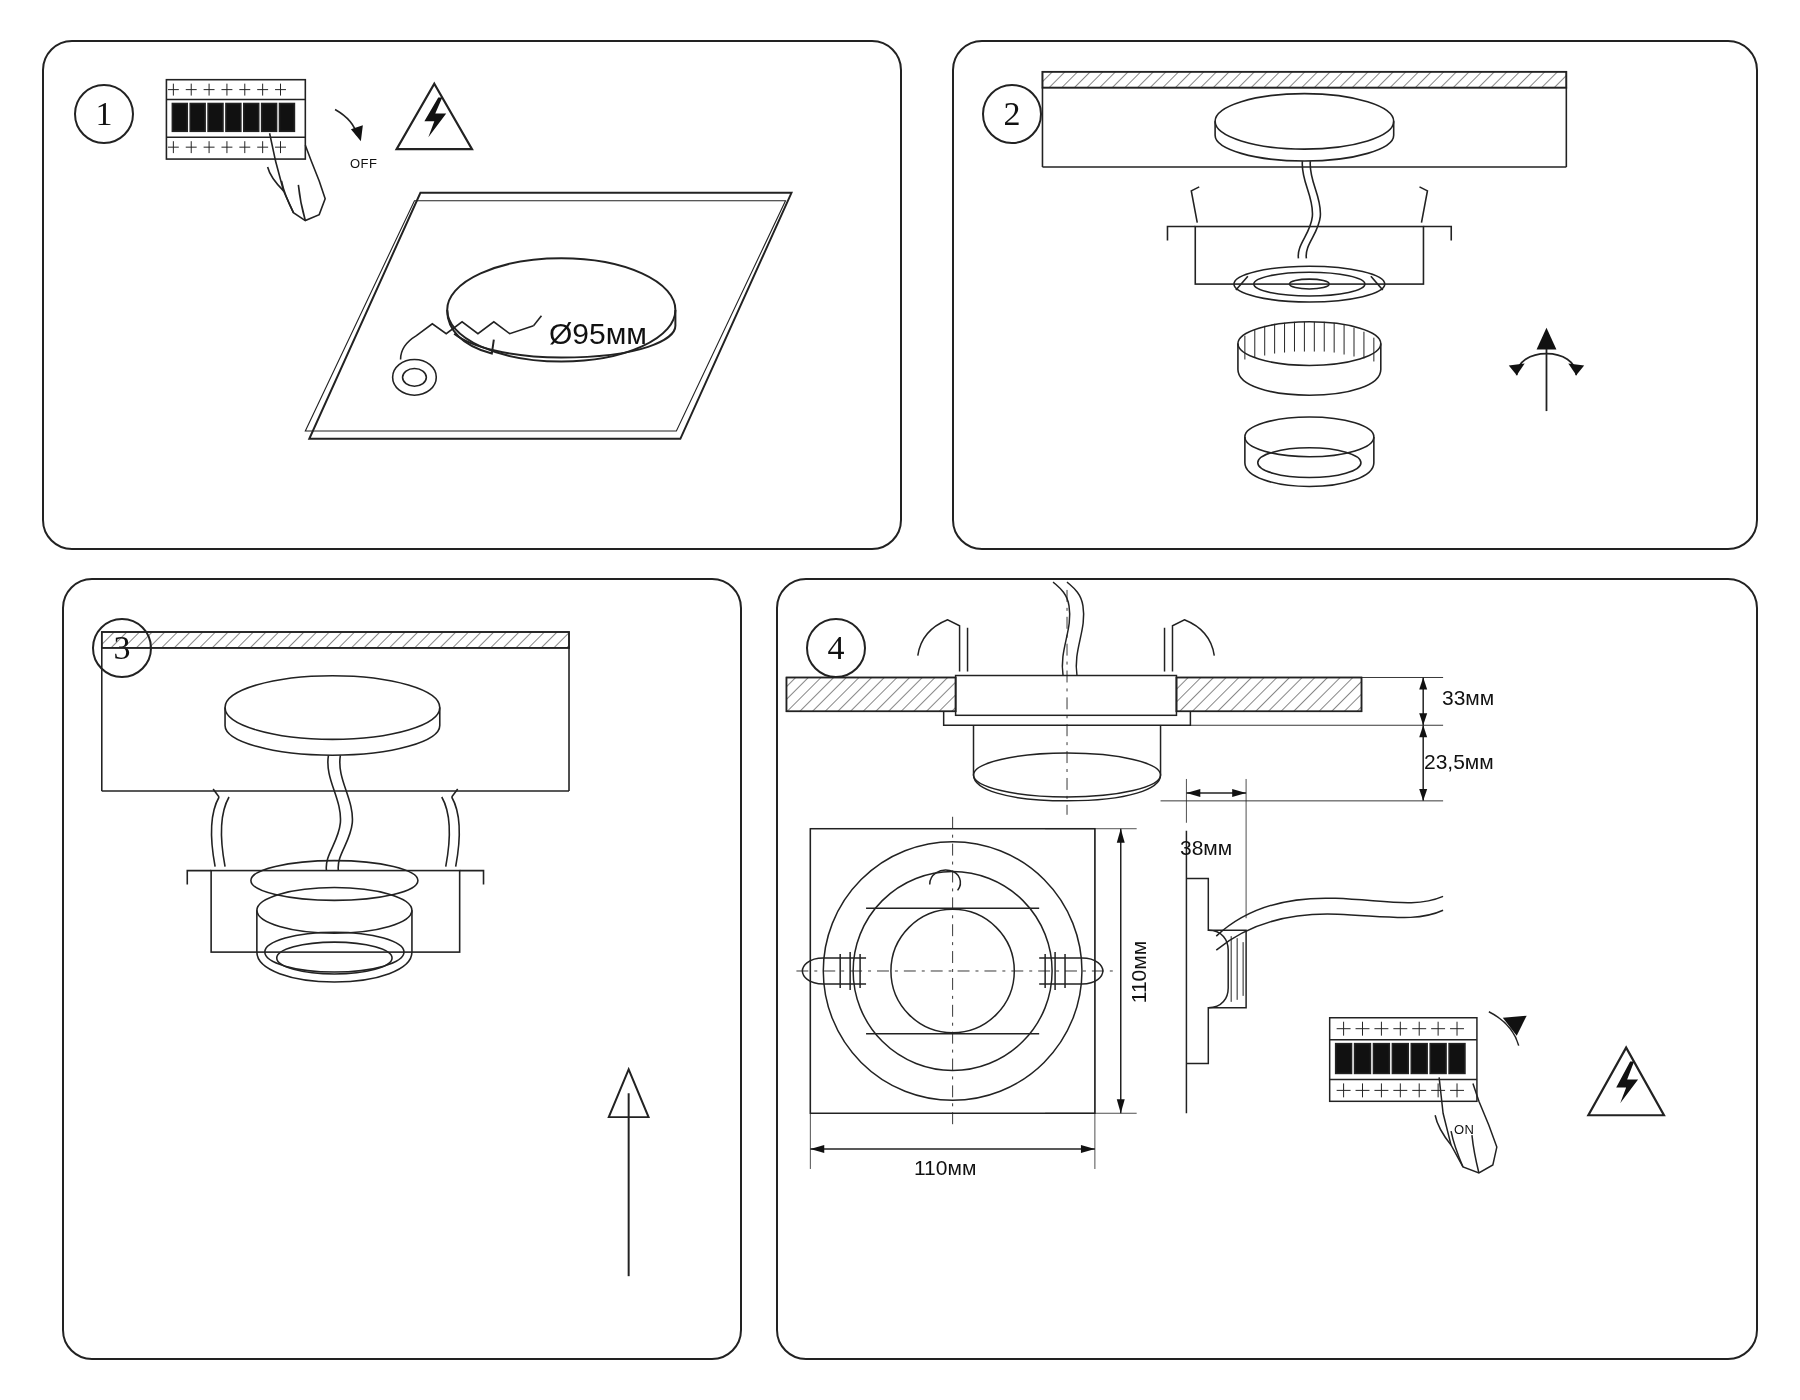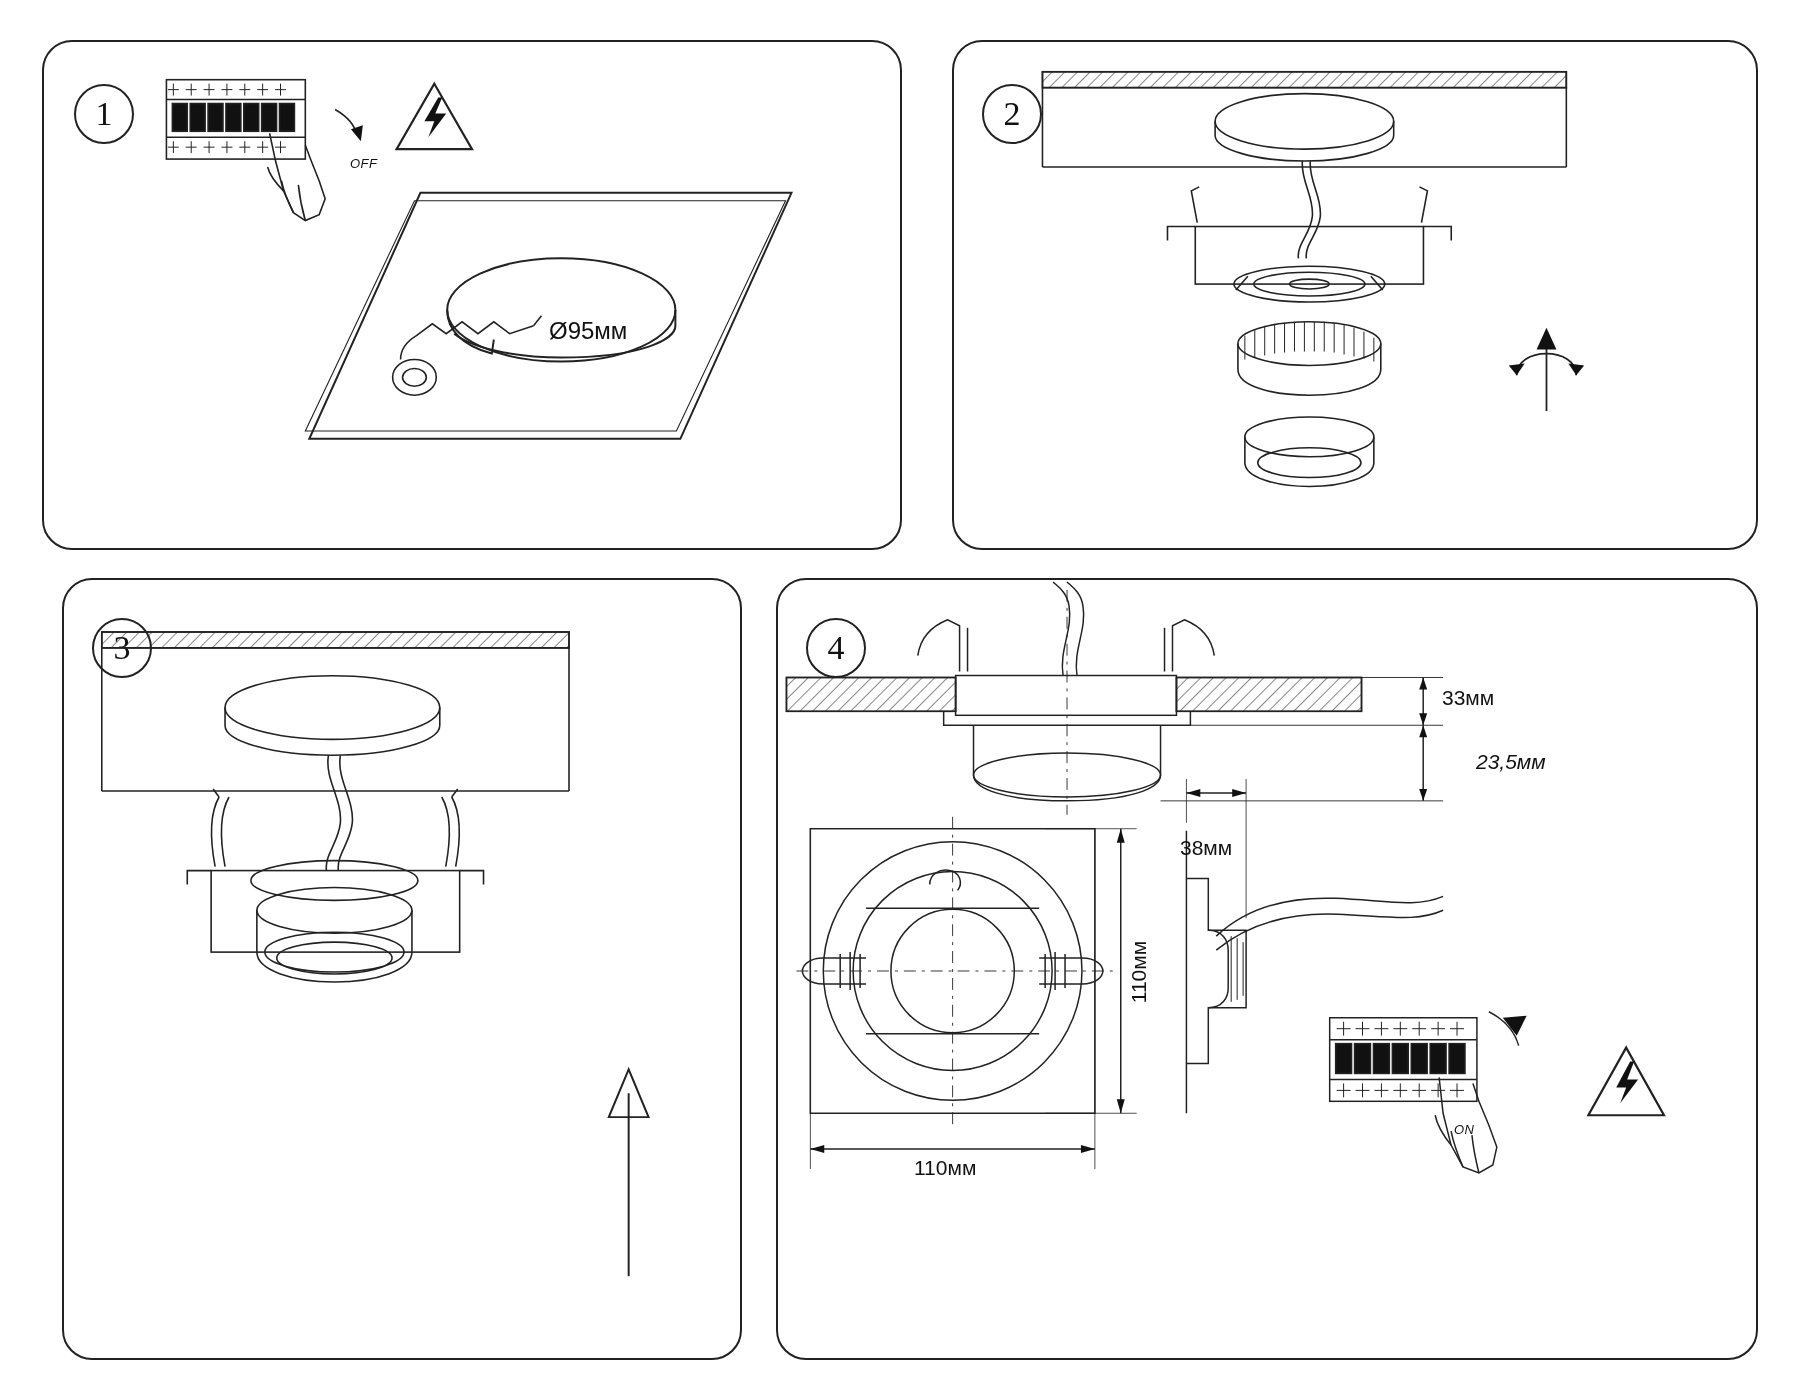--- a/index.html
+++ b/index.html
@@ -54,28 +54,28 @@
     height: 100%;
     pointer-events: none;
   }
   .dim-label {
     position: absolute;
     font-size: 21px;
     color: #111;
     white-space: nowrap;
     font-family: "Liberation Sans", sans-serif;
   }
-  .dim-label.tiny { font-size: 13px; letter-spacing: 0.5px; font-style: italic; }
+  .dim-label.tiny { font-size: 13px; letter-spacing: 0.5px; }
   .dim-label.rot {
     transform: rotate(-90deg);
     transform-origin: center center;
   }
   .big-dim {
     position: absolute;
-    font-size: 24px;
+    font-size: 30px;
     color: #111;
     text-align: right;
   }
 </style>
 </head>
 <body>
 
 <div class="sheet">
 
   <div class="panel" id="panel-1">
@@ -462,20 +462,20 @@
         </g>
 
         <g>
           <path d="M852 470 L890 538 L814 538 Z" stroke-width="2.2"></path>
           <path d="M856 484 L842 510 L852 510 L846 526 L864 502 L853 502 L860 484 Z" fill="#111" stroke="none"></path>
         </g>
       </g>
     </svg>
 
     <div class="dim-label" style="left:664px; top:106px;">33мм</div>
-    <div class="dim-label" style="left:698px; top:170px;font-style:italic;">23,5мм</div>
+    <div class="dim-label" style="left:646px; top:170px;">23,5мм</div>
     <div class="dim-label" style="left:136px; top:576px;">110мм</div>
     <div class="dim-label rot" style="left:330px; top:380px;">110мм</div>
     <div class="dim-label" style="left:402px; top:228px;margin-top:28px;">38мм</div>
     <div class="dim-label tiny" style="left:676px; top:542px;">ON</div>
   </div>
 
 </div>
 
 </body></html>

